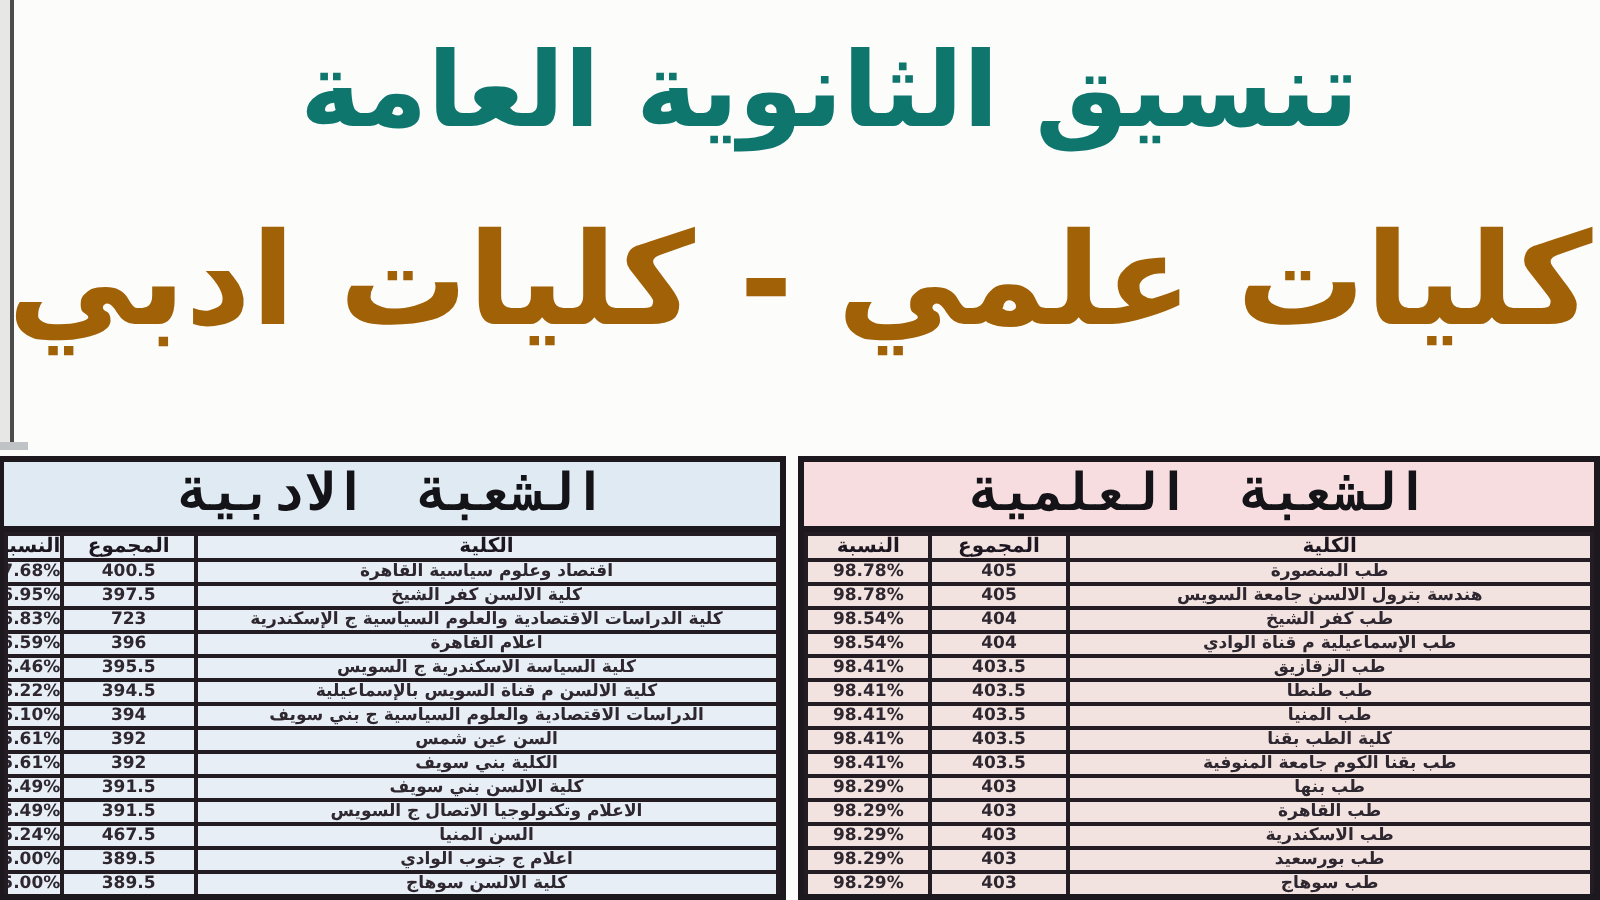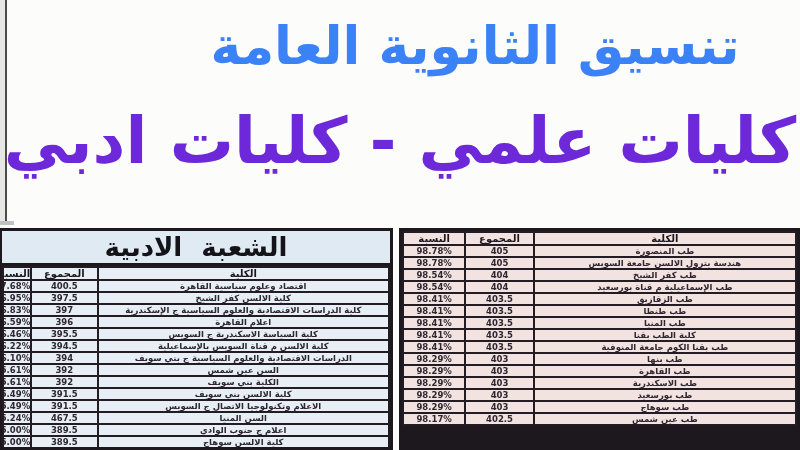--- a/index.html
+++ b/index.html
@@ -5,35 +5,35 @@
   * { margin:0; padding:0; box-sizing:border-box; }
   html,body { width:800px; height:450px; overflow:hidden; background:#fdfdfd;
               font-family:"DejaVu Sans", sans-serif; }
   .stage { position:relative; width:800px; height:450px; background:#fcfcfb; }
 
   
   .left-strip { position:absolute; left:0; top:0; width:5px; height:222px; background:#e7e7e5; }
   .left-frame-line { position:absolute; left:5px; top:0; width:2px; height:222px; background:#4c4c4c; }
   .top-divider { position:absolute; left:0; top:221px; width:14px; height:4px; background:#bfc3c6; }
 
-  .main-title { position:absolute; top:16px; left:0; width:100%; text-align:center;
-                padding-left:150px; font-size:52px; font-weight:bold; color:#3b82f6;
+  .main-title { position:absolute; top:16px; left:0; width:100%; text-align:left;
+                padding-left:150px; font-size:52px; font-weight:bold; color:#0f766e;
                 letter-spacing:1px; }
   .sub-title  { position:absolute; top:104px; left:0; width:100%; text-align:center;
-                font-size:64px; font-weight:bold; color:#6d28d9; }
+                font-size:64px; font-weight:bold; color:#a16207; }
 
   
   .tbl-wrap { position:absolute; top:228px; height:222px; overflow:hidden;
               border:3px solid #1d181d; background:#1d181d; }
   .wrap-sci { left:399px; width:401px; }
   .wrap-lit { left:0px;  width:393px; border-left-width:2px; }
 
   .band { width:100%; height:35px; border-bottom:3px solid #1d181d;
           display:flex; align-items:center; justify-content:center;
-          font-size:26px; font-weight:bold; color:#141418; word-spacing:10px; }
+          font-size:26px; font-weight:bold; color:#141418; word-spacing:10px;font-family:Liberation Mono, monospace; }
   .band-sci { background:#f8dde0; }
   .band-lit { background:#dfeaf3; }
 
   table { border-collapse:collapse; table-layout:fixed; width:100%; direction:rtl; }
   th, td { border:2px solid #231d23; font-weight:bold; text-align:center;
            white-space:nowrap; overflow:hidden; padding:0; }
   th { height:13px; font-size:10px; color:#1c1620; }
   td { height:11px; font-size:8.5px; color:#2e2730; }
 
   .t-sci th, .t-sci td { background:#f2e2e0; }
@@ -49,20 +49,21 @@
 <div class="stage">
 
   <div class="left-strip"></div>
   <div class="left-frame-line"></div>
   <div class="top-divider"></div>
 
   <div class="main-title" dir="rtl">تنسيق الثانوية العامة</div>
   <div class="sub-title" dir="rtl">كليات علمي - كليات ادبي</div>
 
   <div class="tbl-wrap wrap-sci" dir="rtl">
+    <div class="band band-sci">الشعبة العلمية</div>
     <table class="t-sci">
       <thead>
         <tr>
           <th class="c0">الكلية</th>
           <th class="c1">المجموع</th>
           <th class="c2">النسبة</th>
         </tr>
       </thead>
       <tbody>
           <tr>
@@ -74,21 +75,21 @@
             <td class="c0">هندسة بترول الالسن جامعة السويس</td>
             <td class="c1">405</td>
             <td class="c2">98.78%</td>
           </tr>
           <tr>
             <td class="c0">طب كفر الشيخ</td>
             <td class="c1">404</td>
             <td class="c2">98.54%</td>
           </tr>
           <tr>
-            <td class="c0">طب الإسماعيلية م قناة بورسعيد</td>
+            <td class="c0">طب الإسماعيلية م قناة الوادي</td>
             <td class="c1">404</td>
             <td class="c2">98.54%</td>
           </tr>
           <tr>
             <td class="c0">طب الزقازيق</td>
             <td class="c1">403.5</td>
             <td class="c2">98.41%</td>
           </tr>
           <tr>
             <td class="c0">طب طنطا</td>
@@ -160,21 +161,21 @@
             <td class="c1">400.5</td>
             <td class="c2">97.68%</td>
           </tr>
           <tr>
             <td class="c0">كلية الالسن كفر الشيخ</td>
             <td class="c1">397.5</td>
             <td class="c2">96.95%</td>
           </tr>
           <tr>
             <td class="c0">كلية الدراسات الاقتصادية والعلوم السياسية ج الإسكندرية</td>
-            <td class="c1">397</td>
+            <td class="c1">723</td>
             <td class="c2">96.83%</td>
           </tr>
           <tr>
             <td class="c0">اعلام القاهرة</td>
             <td class="c1">396</td>
             <td class="c2">96.59%</td>
           </tr>
           <tr>
             <td class="c0">كلية السياسة الاسكندرية ج السويس</td>
             <td class="c1">395.5</td>

